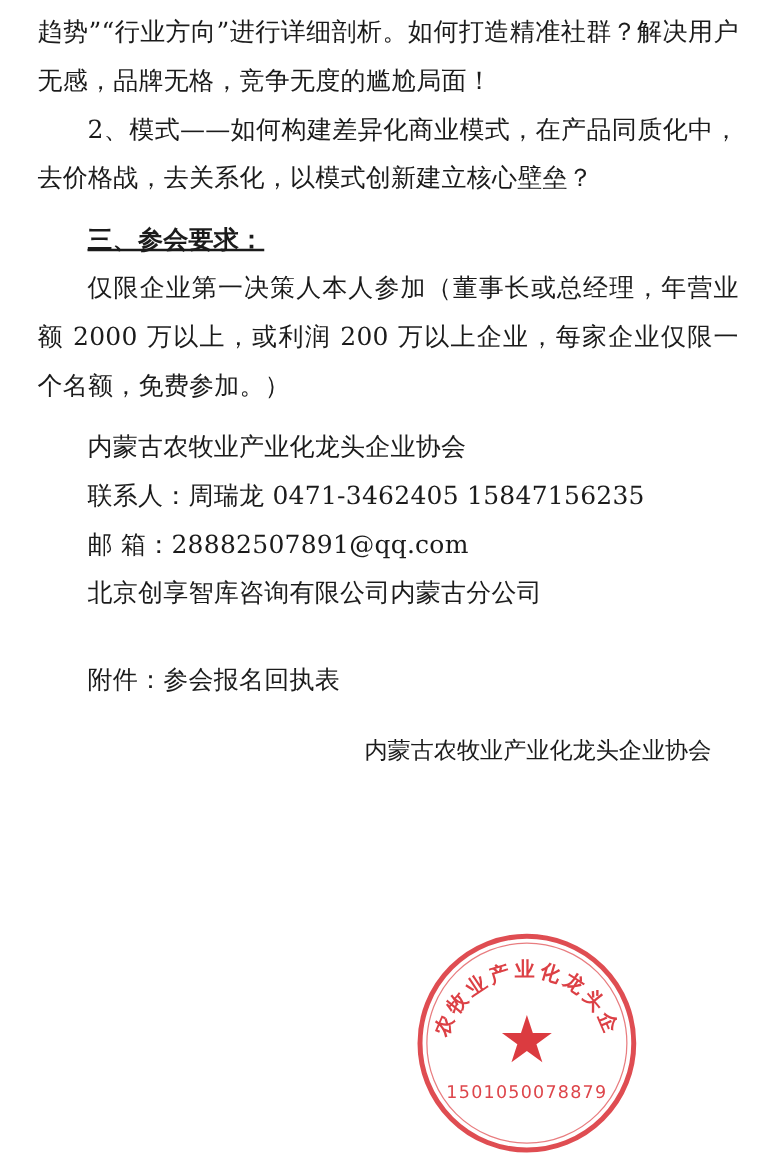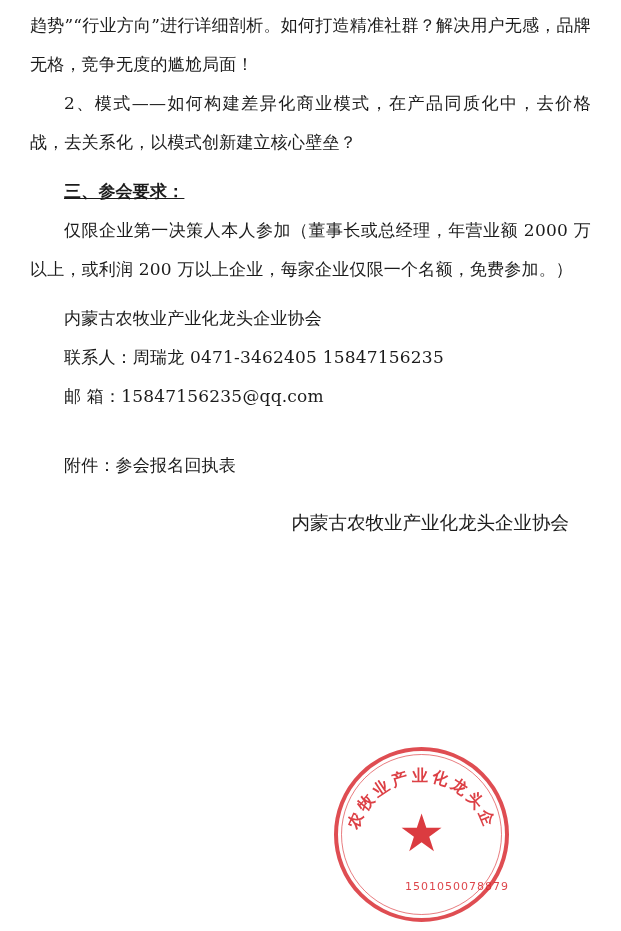--- a/index.html
+++ b/index.html
@@ -20,21 +20,21 @@
   .doc-body {
     position: absolute;
     left: 0;
     top: 0;
     width: 621px;
     padding: 6px 30px 0 30px;
     box-sizing: border-box;
   }
   p {
     margin: 0 0 0 0;
-    font-size: 17px;
+    font-size: 20px;
     line-height: 39px;
     color: #1b1b1b;
     text-align: justify;
     text-justify: inter-ideograph;
     letter-spacing: 0.2px;
   }
   .indent {
     text-indent: 2em;
   }
   .heading {
@@ -114,25 +114,25 @@
     fill: #d8262c;
     font-family: "DejaVu Serif", "Liberation Serif", serif;
     font-size: 16px;
     font-weight: bold;
     letter-spacing: 3.2px;
     opacity: 0.88;
   }
   .seal-bottom-text {
     position: absolute;
     left: 0;
-    top: 133px;
+    top: 119px;
     width: 100%;
-    text-align: right;
+    text-align: center;
     color: #d8262c;
-    font-size: 11px;
+    font-size: 14px;
     letter-spacing: 1px;
     opacity: 0.85;
     font-family: "DejaVu Sans", "Liberation Sans", sans-serif;
   }
 </style>
 </head>
 <body>
 
 <div id="page">
 
@@ -144,21 +144,22 @@
     <div class="gap-small"></div>
 
     <p class="heading">三、参会要求：</p>
     <p class="indent">仅限企业第一决策人本人参加（董事长或总经理，年营业额 2000 万以上，或利润 200 万以上企业，每家企业仅限一个名额，免费参加。）</p>
 
     <div class="gap-small"></div>
 
 
     <p class="contact-line">内蒙古农牧业产业化龙头企业协会</p>
     <p class="contact-line contact-bold">联系人：周瑞龙  0471-3462405     15847156235</p>
-    <p class="contact-line contact-bold">邮  箱：15847156235@qq.com</p>
+    <p class="contact-line contact-bold">邮  箱：28882507891@qq.com</p>
+    <p class="contact-line">北京创享智库咨询有限公司内蒙古分公司</p>
 
     <p class="attach">附件：参会报名回执表</p>
 
     <div class="sign-block">
       <div class="sign-line">内蒙古农牧业产业化龙头企业协会</div>
     </div>
 
   </div>
 
   <div class="seal">

